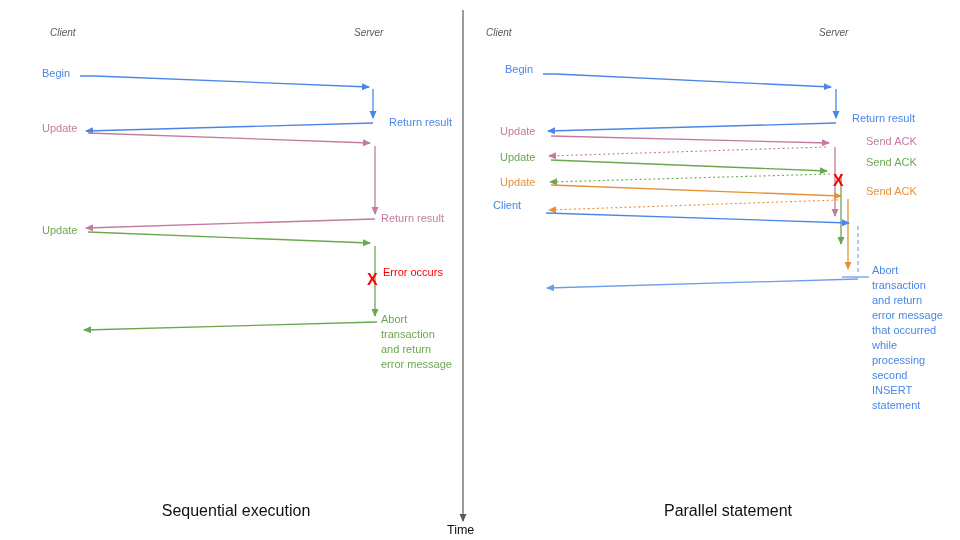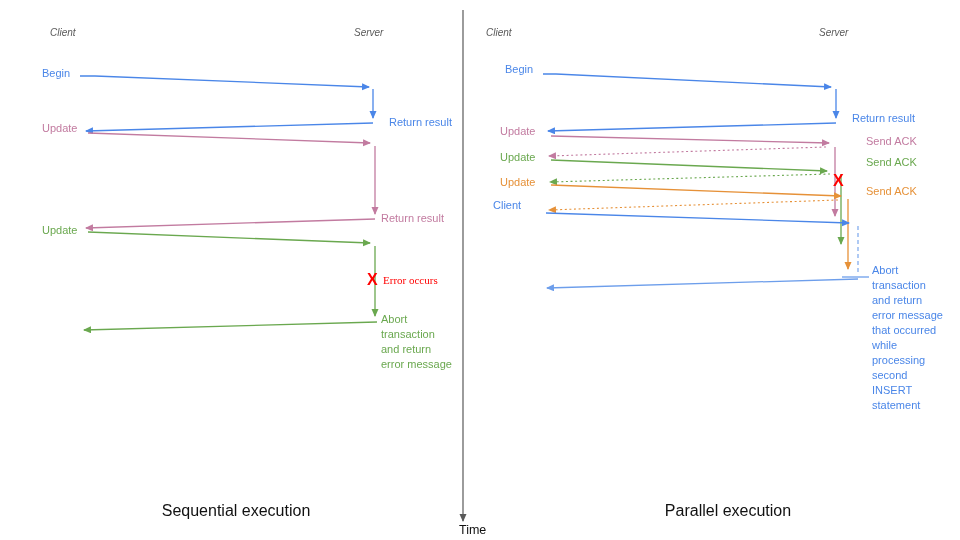--- a/index.html
+++ b/index.html
@@ -78,28 +78,28 @@
 </svg>
 
 <div class="lbl italic" style="left:50px;top:26px;">Client</div>
 <div class="lbl italic" style="left:354px;top:26px;">Server</div>
 <div class="lbl blue" style="left:42px;top:67px;">Begin</div>
 <div class="lbl blue" style="left:389px;top:116px;">Return result</div>
 <div class="lbl pink" style="left:42px;top:122px;">Update</div>
 <div class="lbl pink" style="left:381px;top:212px;">Return result</div>
 <div class="lbl green" style="left:42px;top:224px;">Update</div>
 <div class="lbl xmark" style="left:367px;top:272px;">X</div>
-<div class="lbl red" style="left:383px;top:274px;font-family:Liberation Serif, serif;">Error occurs</div>
+<div class="lbl red" style="left:383px;top:266px;">Error occurs</div>
 <div class="lbl green note" style="left:381px;top:312px;">Abort
 transaction
 and return
 error message</div>
 <div class="lbl title" style="left:126px;top:504px;">Sequential execution</div>
 
-<div class="lbl timelbl" style="left:447px;top:524px;margin-left:12px;">Time</div>
+<div class="lbl timelbl" style="left:447px;top:524px;">Time</div>
 
 <div class="lbl italic" style="left:486px;top:26px;">Client</div>
 <div class="lbl italic" style="left:819px;top:26px;">Server</div>
 <div class="lbl blue" style="left:505px;top:63px;">Begin</div>
 <div class="lbl blue" style="left:852px;top:112px;">Return result</div>
 <div class="lbl pink" style="left:500px;top:125px;">Update</div>
 <div class="lbl pink" style="left:866px;top:135px;">Send ACK</div>
 <div class="lbl green" style="left:500px;top:151px;">Update</div>
 <div class="lbl green" style="left:866px;top:156px;">Send ACK</div>
 <div class="lbl orange" style="left:500px;top:176px;">Update</div>
@@ -109,13 +109,13 @@
 <div class="lbl blue note" style="left:872px;top:263px;">Abort
 transaction
 and return
 error message
 that occurred
 while
 processing
 second
 INSERT
 statement</div>
-<div class="lbl title" style="left:618px;top:504px;">Parallel execution</div>
+<div class="lbl title" style="left:618px;top:504px;">Parallel statement</div>
 
 </body></html>

